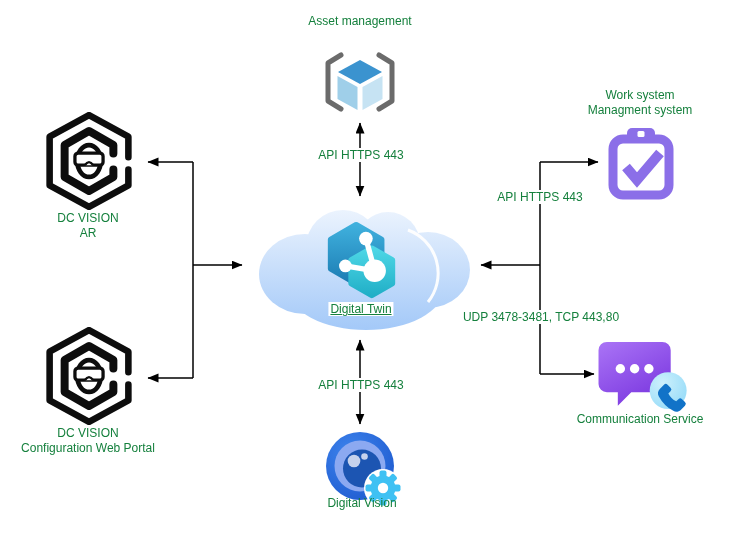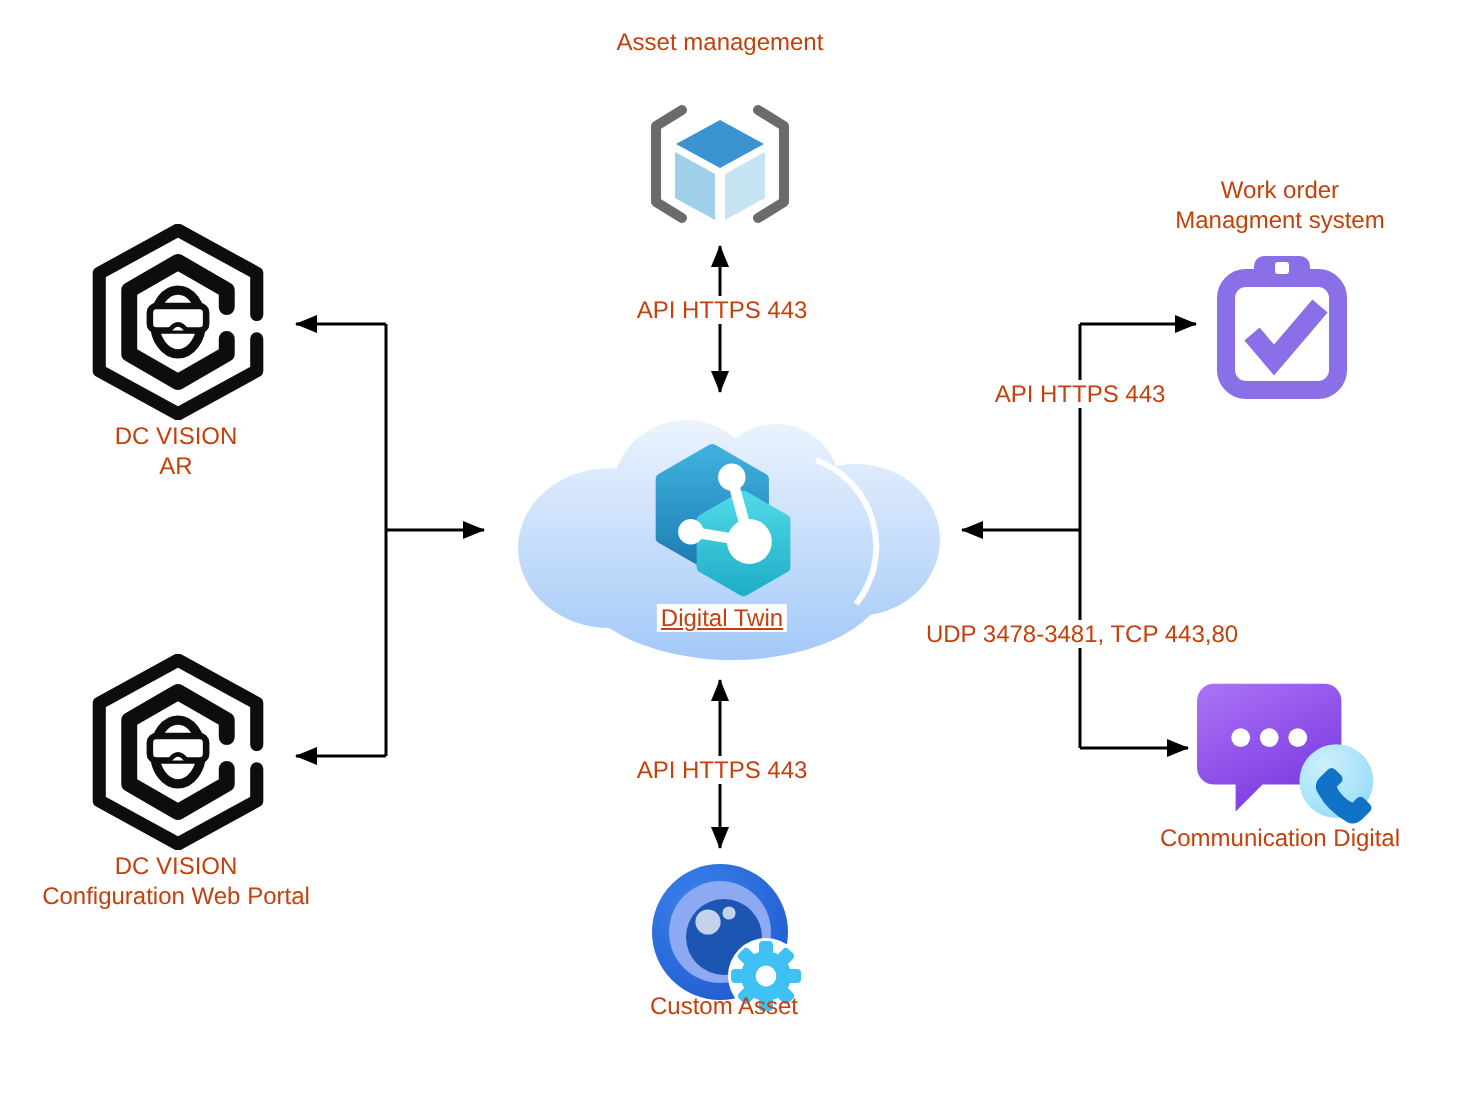--- a/index.html
+++ b/index.html
@@ -1,18 +1,18 @@
 <!DOCTYPE html>
 <html><head>
 <meta charset="utf-8">
 <style>
   html,body{margin:0;padding:0;background:#fff;}
   .canvas{
     position:relative;width:740px;height:560px;background:#fff;overflow:hidden;
-    font-family:"Liberation Sans", sans-serif;color:#c2410c;
+    font-family:"Liberation Sans", sans-serif;color:#15803d;
   }
   .connectors{position:absolute;left:0;top:0;z-index:2;}
   .node-label{
     position:absolute;text-align:center;font-size:12px;line-height:15px;z-index:3;
     white-space:nowrap;
   }
   .node-label div{white-space:nowrap;}
   .edge-label{
     position:absolute;transform:translate(-50%,-50%);background:#fff;
     padding:0 2px;font-size:12px;line-height:14px;white-space:nowrap;z-index:3;
@@ -137,21 +137,21 @@
               <rect x="43.5" y="56.5" width="8" height="7" rx="2"></rect>
               <rect x="70.5" y="56.5" width="8" height="7" rx="2"></rect>
             </g>
           </g>
         </g>
         <circle cx="61" cy="60" r="5.2" fill="#ffffff"></circle>
       </g>
     </svg>
   </div>
   <div class="node-label" style="left:282px;top:496px;width:160px;">
-    <div>Custom Asset</div>
+    <div>Digital Vision</div>
   </div>
 
   <div class="icon" style="left:44px;top:112px;">
     <svg width="90" height="98" viewBox="0 0 96 104">
       <g stroke="#0d0d0d" fill="none" stroke-linejoin="round" stroke-linecap="round">
         <path stroke-width="7" d="M90,48 L90,26 L48,3 L6,26 L6,78 L48,101 L90,78 L90,61"></path>
         <path stroke-width="8.5" d="M74,44 L74,35 L48,20 L22,35 L22,69 L48,84 L74,69 L74,61"></path>
       </g>
       <ellipse cx="48" cy="52" rx="12.5" ry="17" fill="#ffffff" stroke="#0d0d0d" stroke-width="5"></ellipse>
       <rect x="33" y="43.5" width="30" height="13" rx="3.5" fill="#ffffff" stroke="#0d0d0d" stroke-width="3.5"></rect>
@@ -173,21 +173,21 @@
       <rect x="33" y="43.5" width="30" height="13" rx="3.5" fill="#ffffff" stroke="#0d0d0d" stroke-width="3.5"></rect>
       <path d="M43.5,56.5 q4.5,-6.5 9,0" fill="#ffffff" stroke="#0d0d0d" stroke-width="2.5"></path>
     </svg>
   </div>
   <div class="node-label" style="left:4px;top:426px;width:168px;">
     <div>DC VISION</div>
     <div>Configuration Web Portal</div>
   </div>
 
   <div class="node-label" style="left:570px;top:88px;width:140px;">
-    <div>Work order</div>
+    <div>Work system</div>
     <div>Managment system</div>
   </div>
   <div class="icon" style="left:605px;top:126px;">
     <svg width="72" height="74" viewBox="0 0 72 74">
       <rect x="8" y="13" width="56" height="56" rx="10" fill="none" stroke="#8b6fe8" stroke-width="9"></rect>
       <rect x="22" y="2" width="28" height="15" rx="5" fill="#8b6fe8"></rect>
       <rect x="32.5" y="5" width="7" height="6" rx="1.5" fill="#ffffff"></rect>
       <polyline points="21,41 32,54 55,27" fill="none" stroke="#8b6fe8" stroke-width="10"></polyline>
     </svg>
   </div>
@@ -209,15 +209,15 @@
       <path d="M13,2 h66 a10,10 0 0 1 10,10 v40 a10,10 0 0 1 -10,10 H42 L26,78 V62 h-13 a10,10 0 0 1 -10,-10 V12 a10,10 0 0 1 10,-10 z" fill="url(#bub)"></path>
       <circle cx="29" cy="34" r="5.6" fill="#ffffff"></circle>
       <circle cx="46" cy="34" r="5.6" fill="#ffffff"></circle>
       <circle cx="63" cy="34" r="5.6" fill="#ffffff"></circle>
       <g>
         <circle cx="86" cy="60" r="22" fill="url(#pb)"></circle>
         <path d="M76,58 l5,-5 a3,3 0 0 1 4.3,0 l3.5,3.5 a3,3 0 0 1 0,4.3 l-2.6,2.6 a21,21 0 0 0 9.4,9.4 l2.6,-2.6 a3,3 0 0 1 4.3,0 l3.5,3.5 a3,3 0 0 1 0,4.3 l-5,5 c-2.4,2.4 -6.1,2.9 -8.9,1.1 a43,43 0 0 1 -17.2,-17.2 c-1.8,-2.8 -1.3,-6.5 1.1,-8.9 z" fill="#1173c8"></path>
       </g>
     </svg>
   </div>
-  <div class="node-label" style="left:565px;top:412px;width:150px;">Communication Digital</div>
+  <div class="node-label" style="left:565px;top:412px;width:150px;">Communication Service</div>
 
 </div>
 
 </body></html>

